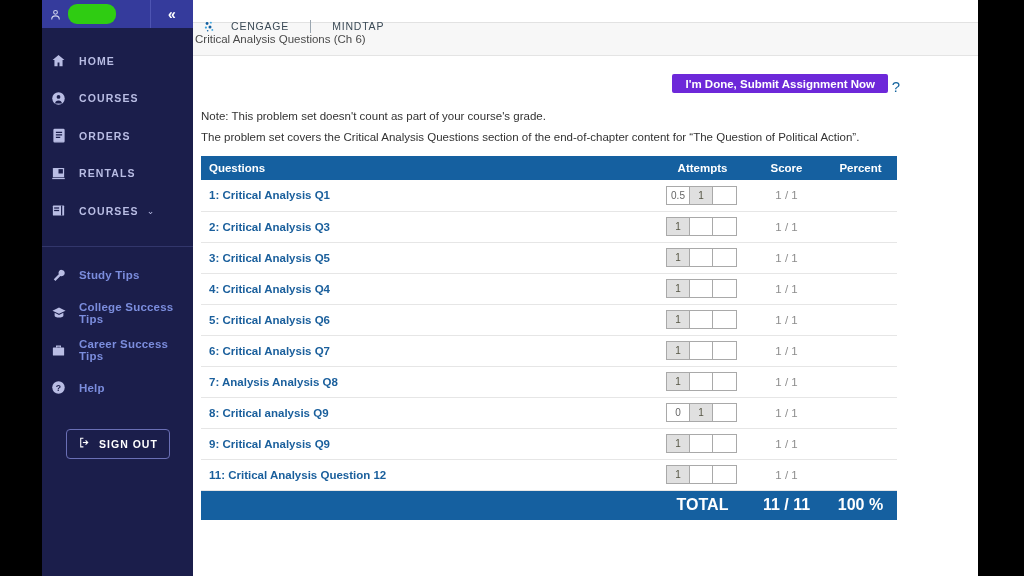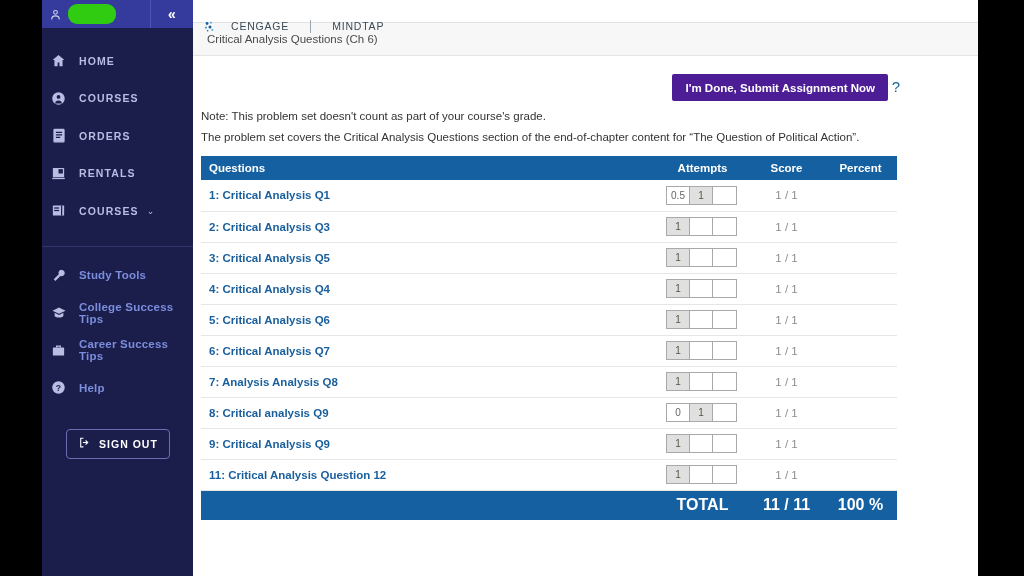--- a/index.html
+++ b/index.html
@@ -124,36 +124,36 @@
   }
   .mindtap-word {
     font-size: 10.5px; letter-spacing: .8px; color: #3b4a56;
   }
 
   .breadcrumb-bar {
     height: 33px;
     background: #f7f7f7;
     border-bottom: 1px solid #e4e4e4;
     display: flex; align-items: center;
-    padding-left: 14px;
+    padding-left: 2px;
   }
   .breadcrumb-text { font-size: 11.5px; color: #4a4a4a; }
 
   .content { position: relative; padding: 0 0 0 8px; }
 
   .submit-row {
     position: relative;
     height: 53px;
   }
   .submit-btn {
     position: absolute; right: 90px; top: 18px;
-    background: #4c1d95;
+    background: #6d28d9;
     color: #fff;
     border: none;
-    height: 27px;
+    height: 19px;
     padding: 0 13px;
     font-size: 11.5px; font-weight: 700;
     border-radius: 2px;
     cursor: pointer;
     white-space: nowrap;
     font-family: "Liberation Sans", sans-serif;
   }
   .help-q {
     position: absolute; right: 78px; top: 22px;
     font-size: 15px; color: #16659e;
@@ -323,21 +323,21 @@
     <div class="sb-sep"></div>
 
     <div>
 
       <div class="sb-item2">
         <span class="sb-ico">
           <svg width="15" height="15" viewBox="0 0 24 24" fill="#b9bde4">
               <path d="M17 3a5 5 0 0 0-4.6 7l-8 8 2.6 2.6 8-8A5 5 0 1 0 17 3z"></path>
             </svg>
         </span>
-        <span class="sb-label2">Study Tools</span>
+        <span class="sb-label2">Study Tips</span>
       </div>
 
       <div class="sb-item2">
         <span class="sb-ico">
           <svg width="16" height="15" viewBox="0 0 24 24" fill="#b9bde4">
               <path d="M12 4 1.5 9 12 14l10.5-5z"></path>
               <path d="M5 12.5V17c0 1.7 3.1 3 7 3s7-1.3 7-3v-4.5l-7 3.3z"></path>
             </svg>
         </span>
         <span class="sb-label2">College Success Tips</span>

